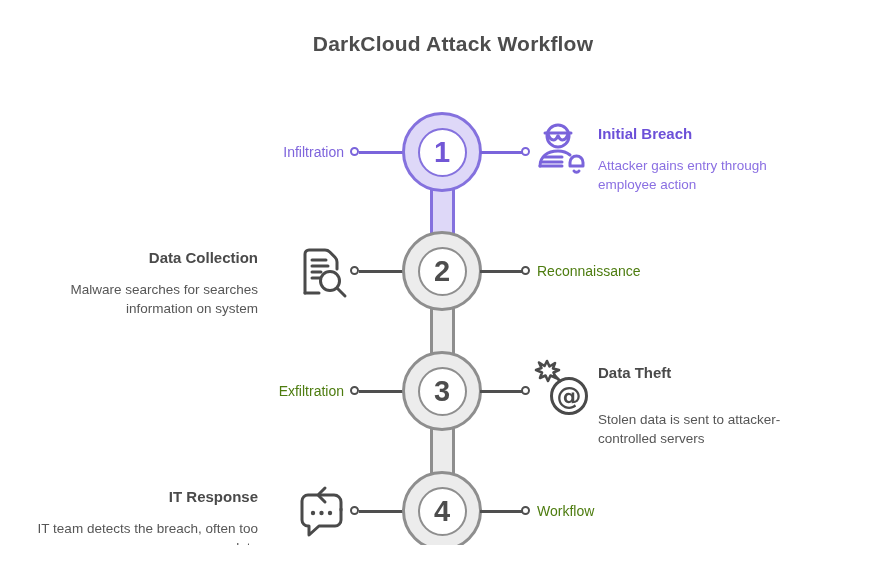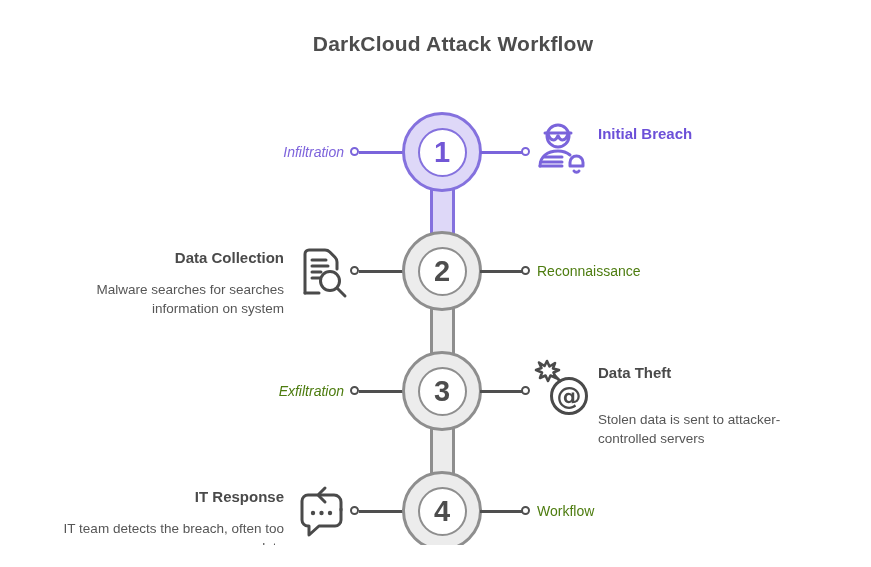--- a/index.html
+++ b/index.html
@@ -40,28 +40,28 @@
   .hline.right{left:480px;width:43px;}
   .hline.purple{background:#7a64db;}
   .hline.gray{background:#4f4f4f;}
   .dot{position:absolute;width:5px;height:5px;border-radius:50%;background:#ffffff;z-index:1;}
   .dot.left{left:350px;}
   .dot.right{left:521px;}
   .dot.purple{border:2.5px solid #7a64db;}
   .dot.gray{border:2.5px solid #4f4f4f;}
   
   .side-label{position:absolute;font-size:14px;line-height:20px;white-space:nowrap;}
-  .side-label.on-left{right:527px;text-align:right;font-style:italic;}
+  .side-label.on-left{right:527px;text-align:right;}
   .side-label.on-right{left:537px;}
   .side-label.purple{color:#7e64dc;}
   .side-label.gray{color:#4d7c0f;}
   
   .detail{position:absolute;}
   .detail.on-right{left:598px;width:245px;text-align:left;}
-  .detail.on-left{right:587px;width:232px;text-align:right;}
+  .detail.on-left{right:613px;width:232px;text-align:right;}
   .detail .d-title{font-size:15px;font-weight:bold;line-height:22px;margin:0 0 12px 0;}
   .detail .d-desc{font-size:13.5px;line-height:18.5px;margin:0;}
   .detail.purple .d-title{color:#6c50d8;}
   .detail.purple .d-desc{color:#8a6fe2;}
   .detail.gray .d-title{color:#4a4a4a;}
   .detail.gray .d-desc{color:#565656;}
   
   .icon{position:absolute;width:60px;height:60px;z-index:1;}
   .icon svg{display:block;width:60px;height:60px;}
 </style>
@@ -97,20 +97,21 @@
       <path d="M13,38 H31"></path>
       <path d="M10,43 H31"></path>
       <path d="M9,47 H31"></path>
       <path d="M39,47 v-3.5 a6.5,6.5 0 0 1 13,0 V47 Z"></path>
       <path d="M43,52 a3,3 0 0 0 5,0"></path>
     </svg>
   </div>
 
   <div class="detail on-right purple" style="top:123px;">
     <p class="d-title">Initial Breach</p>
+    <p class="d-desc" style="max-width:212px;">Attacker gains entry through employee action</p>
   </div>
 
   <div class="detail on-left gray" style="top:247px;">
     <p class="d-title">Data Collection</p>
     <p class="d-desc">Malware searches for searches information on system</p>
   </div>
 
   <div class="icon" style="left:292px;top:241px;">
     <svg viewBox="0 0 60 60" fill="none" stroke="#4a4a4a" stroke-width="3" stroke-linecap="round" stroke-linejoin="round">      
         <path d="M13,52 V13 a4,4 0 0 1 4,-4 h16 c2.2,0 3.4,0.6 4.8,2 l5.2,5.2 c1.4,1.4 2,2.6 2,4.8 v7"></path>

